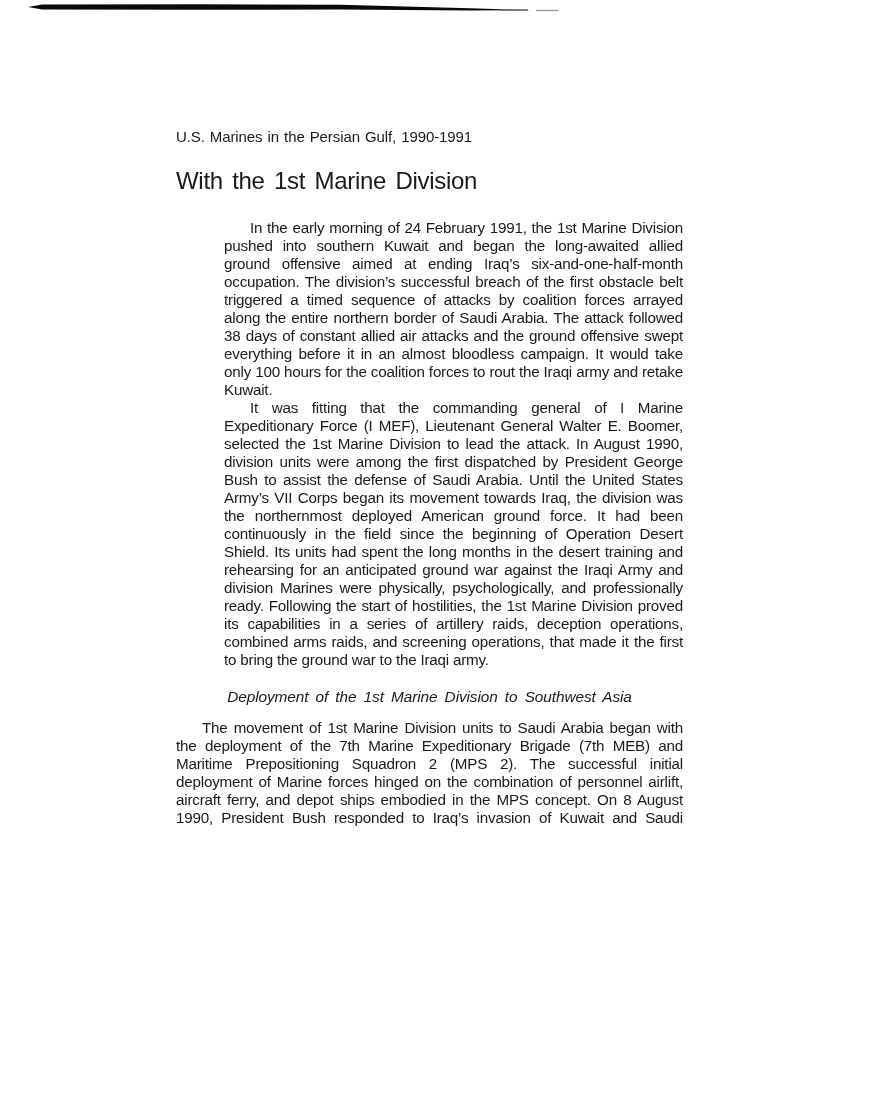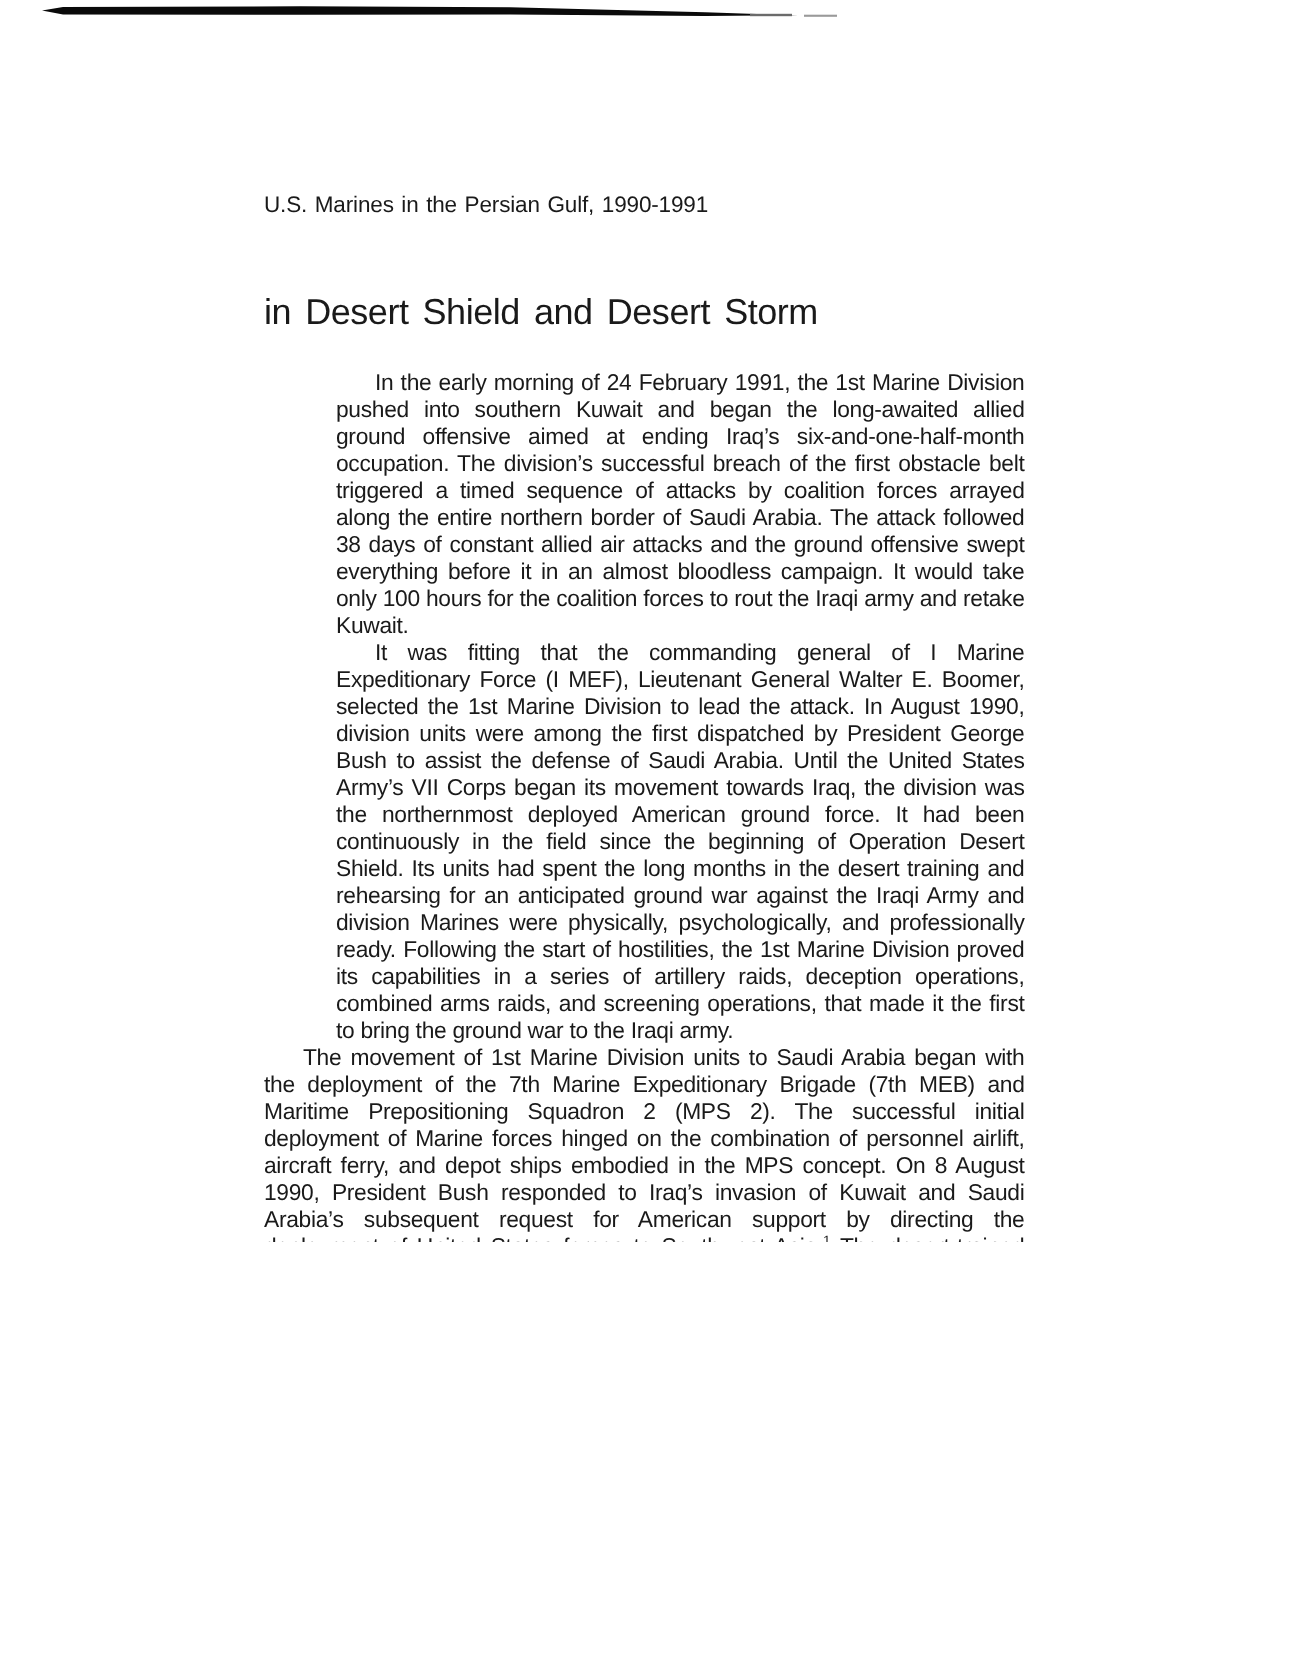--- a/index.html
+++ b/index.html
@@ -83,28 +83,28 @@
     <polygon points="28,7 42,4.6 200,4.2 340,4.8 470,8.2 532,10.2 470,10.6 340,9.6 200,9.8 42,9.6" fill="#0a0a0a"></polygon>
     <rect x="536" y="9.8" width="22" height="1.4" fill="#9a9a9a"></rect>
     <rect x="500" y="9.2" width="28" height="1.6" fill="#6b6b6b"></rect>
   </svg>
 
   <div class="content">
 
     <div class="series-header">U.S. Marines in the Persian Gulf, 1990-1991</div>
 
     <h1 class="doc-title">
-      <br>
-      <span>in Desert Shield and Desert Storm</span>
+      <span>With the 1st Marine Division</span><br>
     </h1>
 
     <div class="paragraphs intro">
         <p class="body-para">In the early morning of 24 February 1991, the 1st Marine Division pushed into southern Kuwait and began the long-awaited allied ground offensive aimed at ending Iraq’s six-and-one-half-month occupation. The division’s successful breach of the first obstacle belt triggered a timed sequence of attacks by coalition forces arrayed along the entire northern border of Saudi Arabia. The attack followed 38 days of constant allied air attacks and the ground offensive swept everything before it in an almost bloodless campaign. It would take only 100 hours for the coalition forces to rout the Iraqi army and retake Kuwait.</p>
         <p class="body-para">It was fitting that the commanding general of I Marine Expeditionary Force (I MEF), Lieutenant General Walter E. Boomer, selected the 1st Marine Division to lead the attack. In August 1990, division units were among the first dispatched by President George Bush to assist the defense of Saudi Arabia. Until the United States Army’s VII Corps began its movement towards Iraq, the division was the northernmost deployed American ground force. It had been continuously in the field since the beginning of Operation Desert Shield. Its units had spent the long months in the desert training and rehearsing for an anticipated ground war against the Iraqi Army and division Marines were physically, psychologically, and professionally ready. Following the start of hostilities, the 1st Marine Division proved its capabilities in a series of artillery raids, deception operations, combined arms raids, and screening operations, that made it the first to bring the ground war to the Iraqi army.</p>
       </div>
 
+    <h2 class="section-heading">Deployment of the 1st Marine Division to Southwest Asia</h2>
 
     <div class="paragraphs deployment">
         <p class="body-para">The movement of 1st Marine Division units to Saudi Arabia began with the deployment of the 7th Marine Expeditionary Brigade (7th MEB) and Maritime Prepositioning Squadron 2 (MPS 2). The successful initial deployment of Marine forces hinged on the combination of personnel airlift, aircraft ferry, and depot ships embodied in the MPS concept. On 8 August 1990, President Bush responded to Iraq’s invasion of Kuwait and Saudi Arabia’s subsequent request for American support by directing the deployment of United States forces to Southwest Asia.<sup>1</sup> The desert-trained 7th MEB immediately went on alert and on 7 August the brigade commander, Major General John I. Hopkins, requested operational control of contingency force units from the 1st Marine Division. He got these units the following day. On 10 August the United States Commander in Chief Central Command (USCINCCENT), General H. Norman Schwarzkopf, directed General Hopkins to begin deploying the brigade. Two days later, after a period of intense effort readying personnel, weapons, and equipment, the brigade began its movement to the port of Al Jubayl, Saudi Arabia. The mission General Schwarzkopf gave the 7th MEB was to prepare to protect critical oil and port facilities and delay any advancing Iraqi force as far north as possible.<sup>2</sup></p>
       </div>
 
   </div>
 </div>
 
 </body></html>

